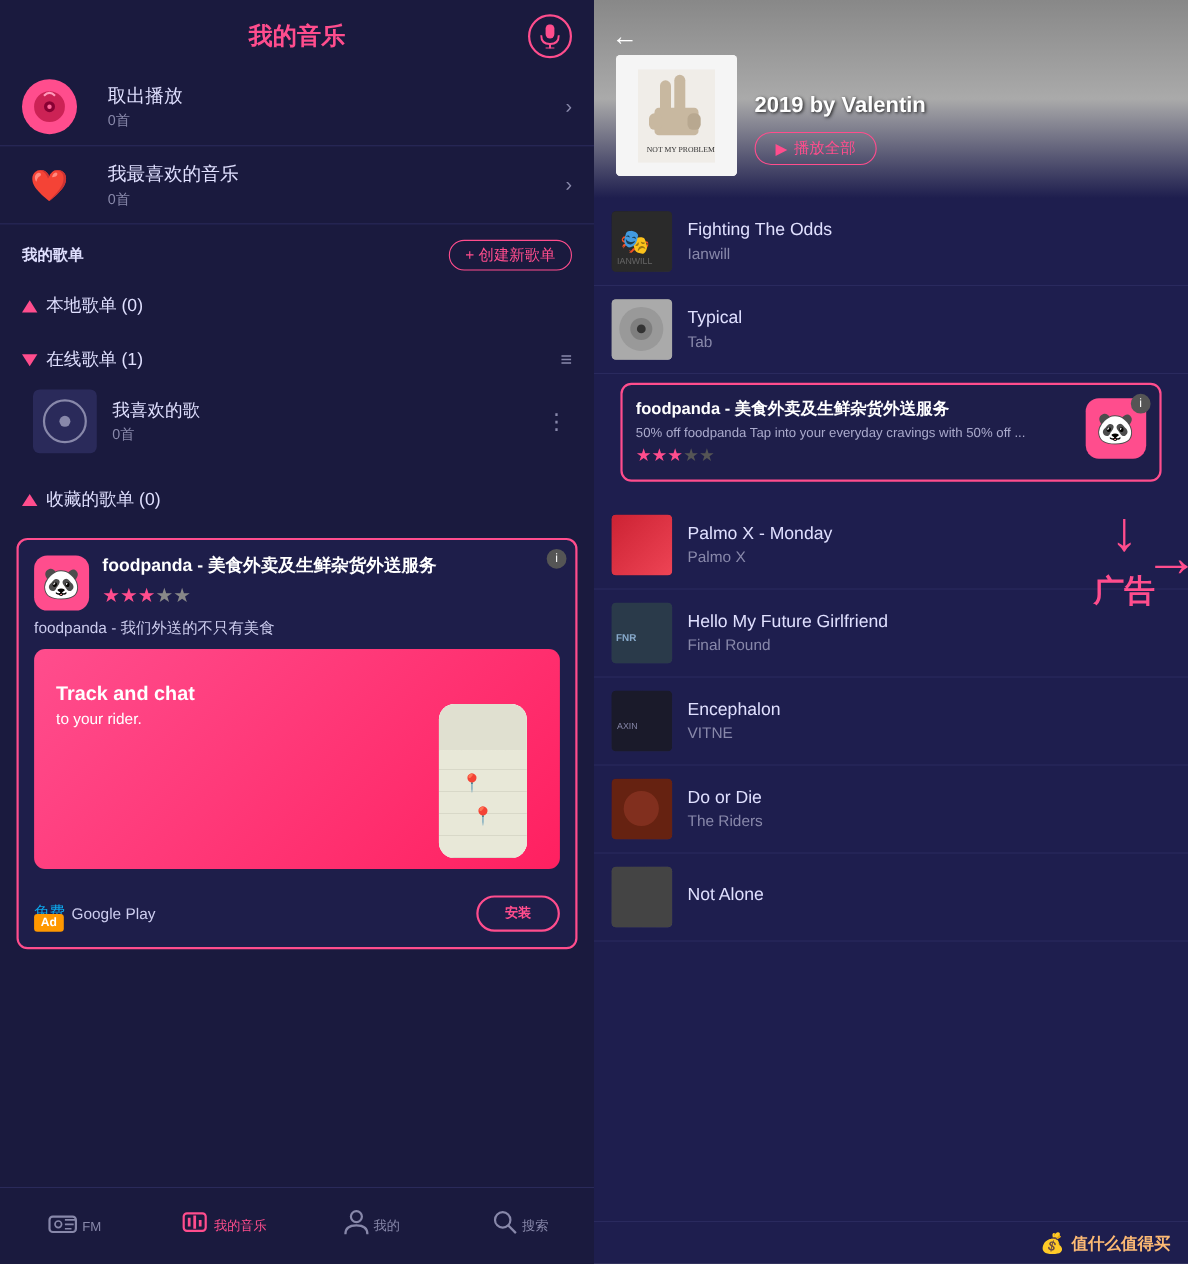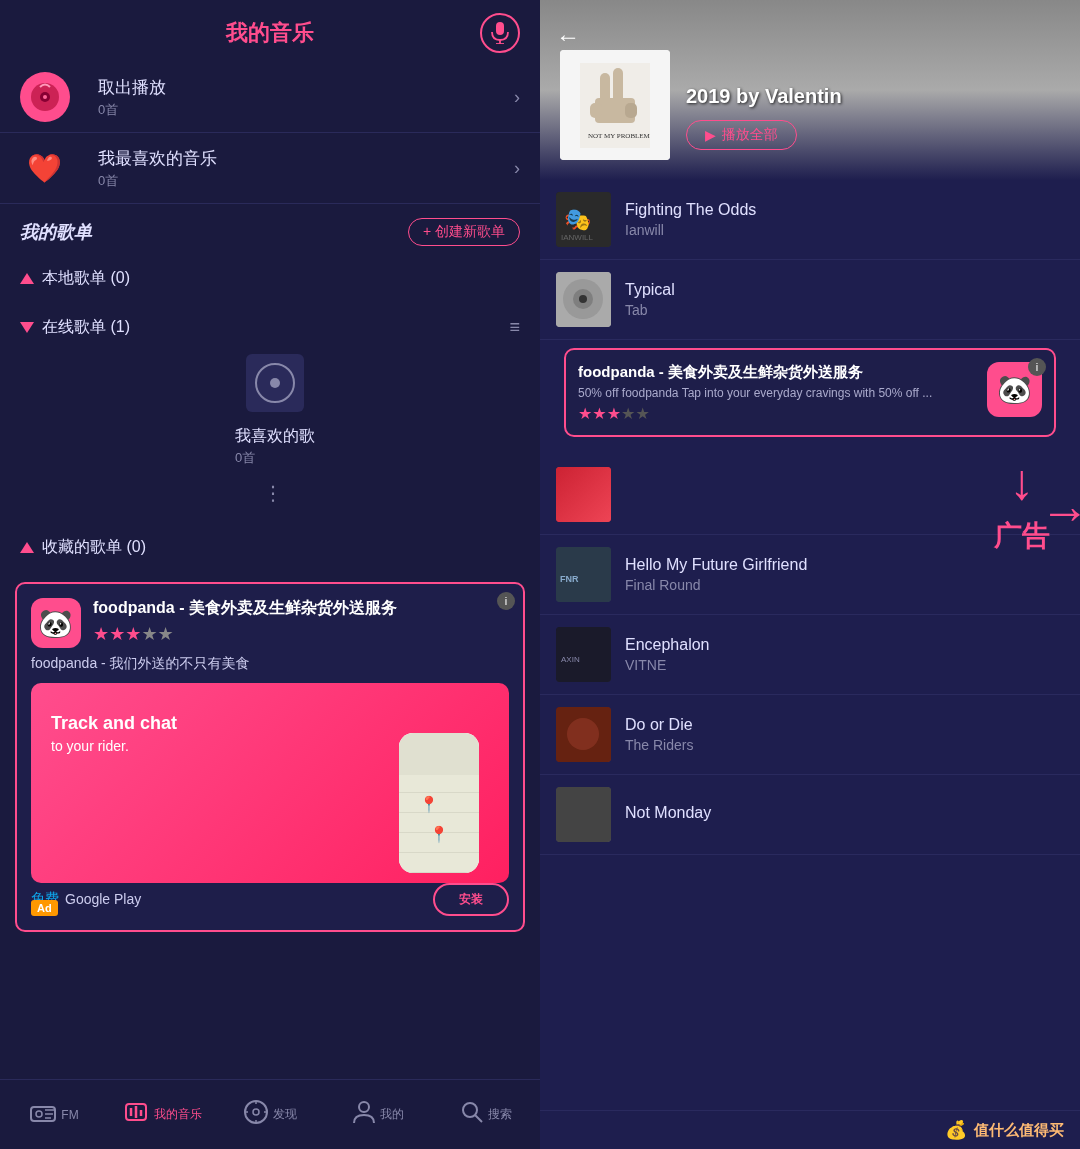--- a/index.html
+++ b/index.html
@@ -102,23 +102,22 @@
 
     .section-header {
       display: flex;
       align-items: center;
       justify-content: space-between;
       padding: 14px 20px 8px;
     }
 
     .section-title {
       color: #e0e0ff;
-      font-size: 18px;
+      font-size: 14px;
       font-weight: bold;
-      font-style: italic;
     }
 
     .create-btn {
       border: 1.5px solid #ff4d8d;
       border-radius: 20px;
       padding: 4px 14px;
       color: #ff4d8d;
       font-size: 14px;
       display: flex;
       align-items: center;
@@ -166,21 +165,20 @@
     .list-icon {
       color: #8888aa;
       font-size: 18px;
     }
 
     .song-item {
       display: flex;
       align-items: center;
       padding: 10px 0 10px 10px;
       gap: 14px;
-      flex-direction: column;
     }
 
     .song-thumb {
       width: 58px;
       height: 58px;
       border-radius: 6px;
       background: #2a2a5a;
       display: flex;
       align-items: center;
       justify-content: center;
@@ -275,21 +273,21 @@
       color: #ccccee;
       font-size: 14px;
       margin-bottom: 10px;
     }
 
     .ad-image {
       width: 100%;
       height: 200px;
       background: linear-gradient(135deg, #ff4d8d 0%, #ff2060 100%);
       border-radius: 10px;
-      margin-bottom: 0;
+      margin-bottom: 24px;
       display: flex;
       align-items: center;
       justify-content: center;
       position: relative;
       overflow: hidden;
     }
 
     .ad-image-text {
       color: white;
       font-size: 18px;
@@ -811,33 +809,20 @@
     <div class="nav-item">
       <div class="nav-icon active">
         <svg width="28" height="24" viewBox="0 0 28 24" fill="none">
           <rect x="4" y="4" width="20" height="16" rx="3" stroke="#ff4d8d" stroke-width="2" fill="none"></rect>
           <line x1="9" y1="8" x2="9" y2="16" stroke="#ff4d8d" stroke-width="2.5"></line>
           <line x1="14" y1="6" x2="14" y2="18" stroke="#ff4d8d" stroke-width="2.5"></line>
           <line x1="19" y1="10" x2="19" y2="16" stroke="#ff4d8d" stroke-width="2.5"></line>
         </svg>
       </div>
       <span class="nav-label active">我的音乐</span>
-    </div>
-    <div class="nav-item">
-      <div class="nav-icon">
-        <svg width="26" height="26" viewBox="0 0 26 26" fill="none">
-          <circle cx="13" cy="13" r="11" stroke="#8888aa" stroke-width="2" fill="none"></circle>
-          <circle cx="13" cy="13" r="3" stroke="#8888aa" stroke-width="1.5" fill="none"></circle>
-          <line x1="13" y1="2" x2="13" y2="5" stroke="#8888aa" stroke-width="1.5"></line>
-          <line x1="13" y1="21" x2="13" y2="24" stroke="#8888aa" stroke-width="1.5"></line>
-          <line x1="2" y1="13" x2="5" y2="13" stroke="#8888aa" stroke-width="1.5"></line>
-          <line x1="21" y1="13" x2="24" y2="13" stroke="#8888aa" stroke-width="1.5"></line>
-        </svg>
-      </div>
-      <span class="nav-label">发现</span>
     </div>
     <div class="nav-item">
       <div class="nav-icon">
         <svg width="24" height="26" viewBox="0 0 24 26" fill="none">
           <circle cx="12" cy="8" r="5" stroke="#8888aa" stroke-width="2" fill="none"></circle>
           <path d="M2 24 Q2 16 12 16 Q22 16 22 24" stroke="#8888aa" stroke-width="2" fill="none"></path>
         </svg>
       </div>
       <span class="nav-label">我的</span>
     </div>
@@ -944,20 +929,24 @@
           <rect width="55" height="55" fill="#cc3344"></rect>
           <rect x="0" y="0" width="55" height="55" fill="url(#red-grad)"></rect>
           <defs>
             <linearGradient id="red-grad" x1="0" y1="0" x2="1" y2="1">
               <stop offset="0%" stop-color="#cc2233"></stop>
               <stop offset="100%" stop-color="#ee4455"></stop>
             </linearGradient>
           </defs>
         </svg>
       </div>
+      <div class="track-info">
+        <div class="track-name">Palmo X - Monday</div>
+        <div class="track-artist">Palmo X</div>
+      </div>
     </div>
 
     <div class="track-item">
       <div class="track-thumb hello-thumb">
         <svg width="55" height="55" viewBox="0 0 55 55">
           <rect width="55" height="55" fill="#2a3a4a"></rect>
           <text x="4" y="35" font-size="9" fill="#88aacc" font-weight="bold">FNR</text>
         </svg>
       </div>
       <div class="track-info">
@@ -992,21 +981,21 @@
       </div>
     </div>
 
     <div class="track-item">
       <div class="track-thumb alone-thumb">
         <svg width="55" height="55" viewBox="0 0 55 55">
           <rect width="55" height="55" fill="#444"></rect>
         </svg>
       </div>
       <div class="track-info">
-        <div class="track-name">Not Monday</div>
+        <div class="track-name">Not Alone</div>
         <div class="track-artist"></div>
       </div>
     </div>
 
   </div>
 
   <div class="right-footer">
     <div style="display:flex;align-items:center;gap:6px;">
       <span style="color:#ff9800;font-size:18px;">💰</span>
       <span class="zhide-footer">值什么值得买</span>

